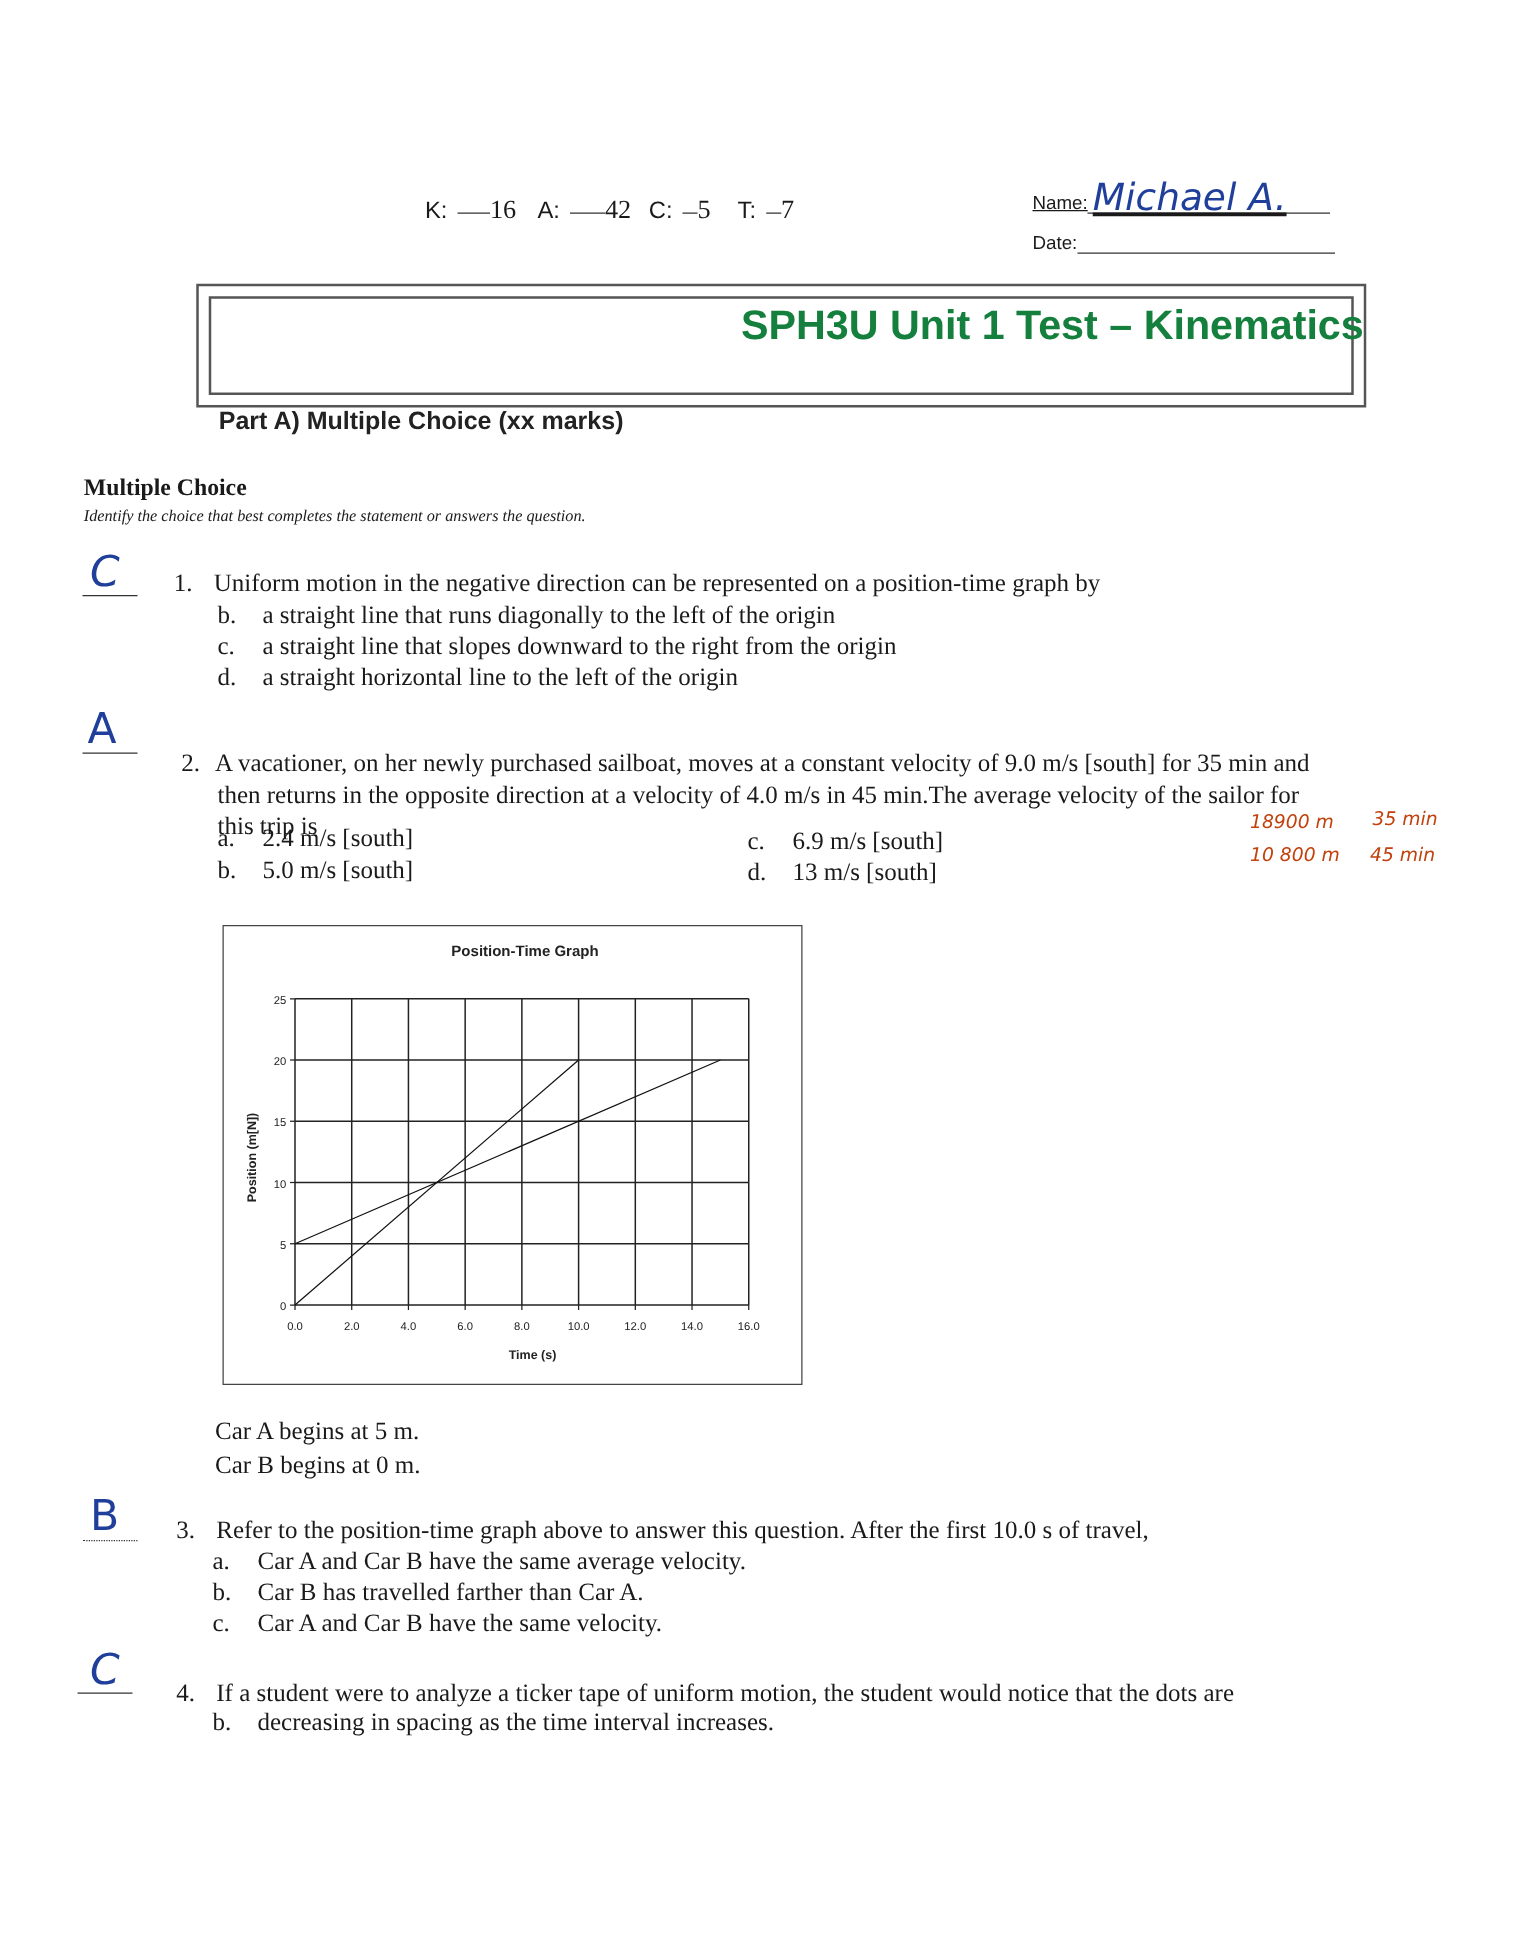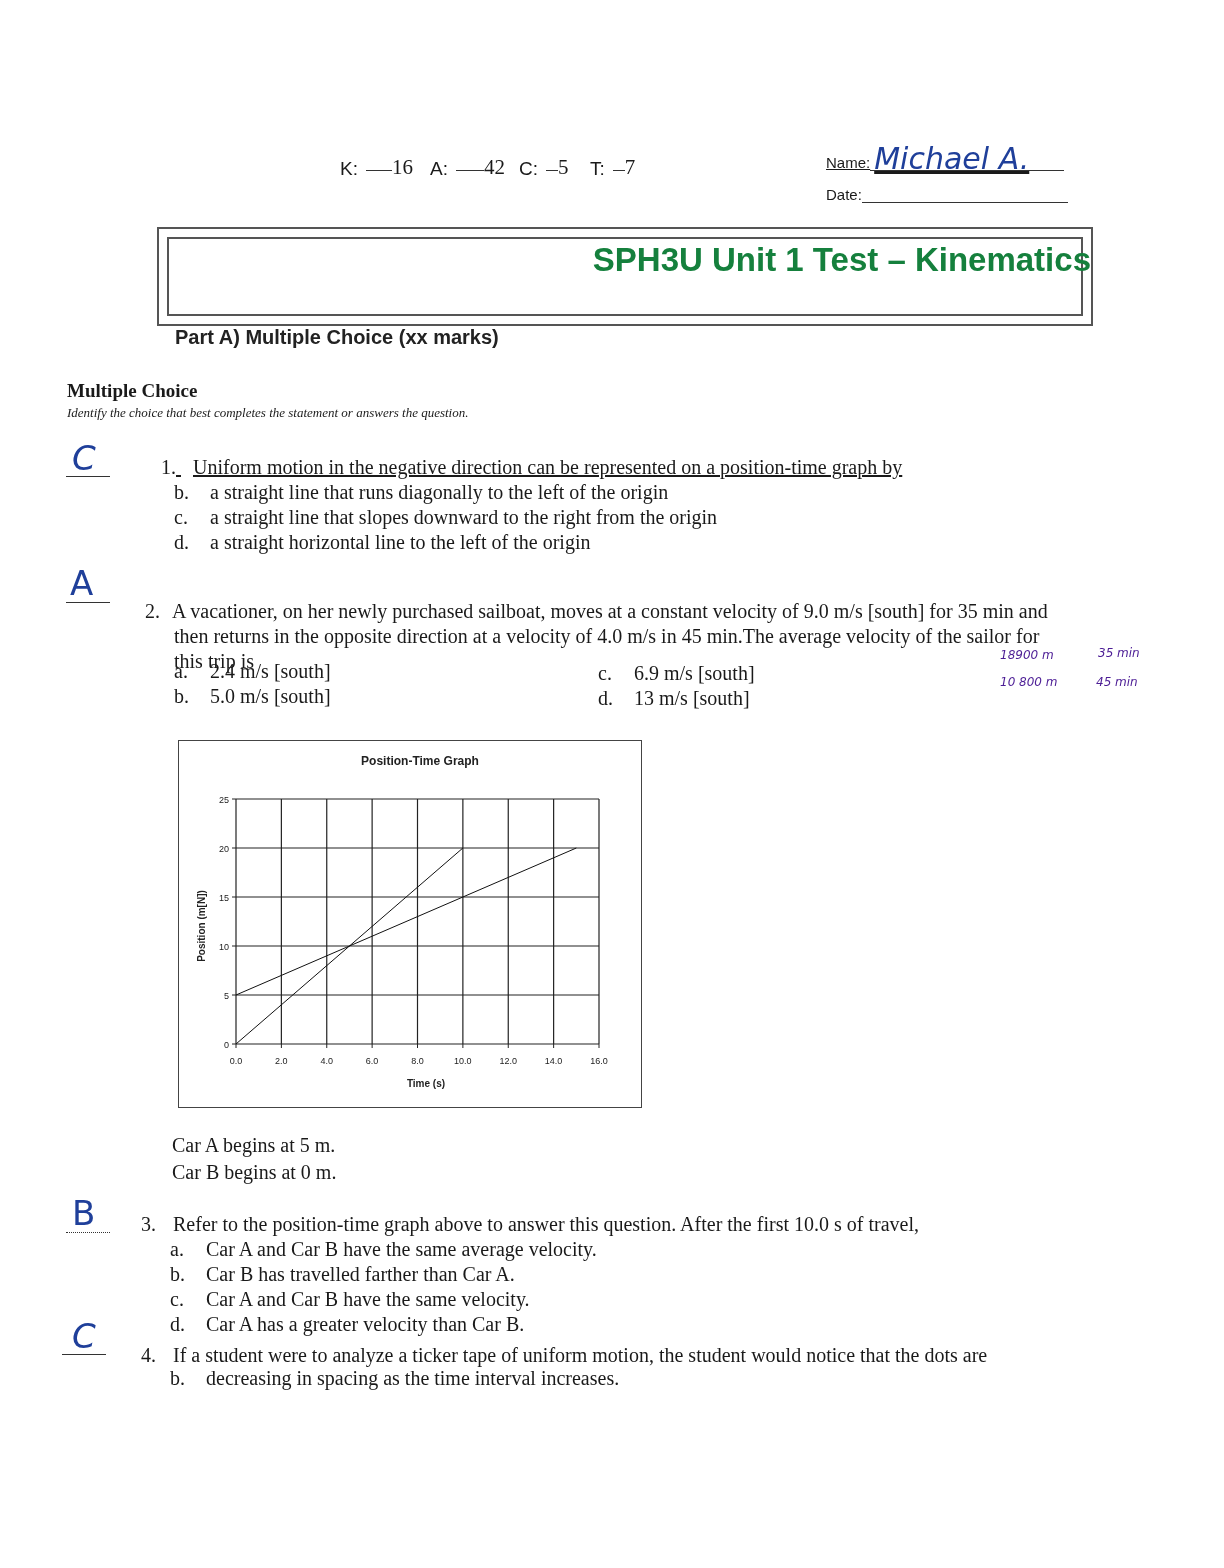--- a/index.html
+++ b/index.html
@@ -19,21 +19,21 @@
   .part { left:175px; top:326px; font-family:"Liberation Sans", sans-serif; font-weight:bold; font-size:20px; color:#222; }
   .mc-head { left:67px; top:380px; font-weight:bold; font-size:19px; }
   .mc-sub { left:67px; top:405px; font-style:italic; font-size:13px; }
   .q { font-size:20px; line-height:25px; }
   .qnum { width:30px; text-align:right; display:inline-block; }
   .opt { font-size:20px; line-height:25px; }
   .optl { display:inline-block; width:36px; }
   .ans { font-size:34px; }
   .ans-line { border-bottom:1.5px solid #333; width:44px; height:0; }
   .chart-frame { left:178px; top:740px; width:462px; height:366px; border:1.5px solid #444; }
-  .note { font-size:12px; color:#4c1d95; font-family:"DejaVu Sans", sans-serif; font-style:italic; }
+  .note { font-size:15px; color:#c2410c; font-family:"DejaVu Sans", sans-serif; font-style:italic; }
 </style>
 </head>
 <body>
 
 <div class="abs score" style="left:340px;">
   <span class="lbl">K:</span>
   <span class="frac">
       <span class="line" style="width:26px"></span>
       <span class="den">16</span>
     </span>
@@ -75,21 +75,21 @@
 </div>
 
 <div class="abs part">Part A) Multiple Choice (xx marks)</div>
 <div class="abs mc-head">Multiple Choice</div>
 <div class="abs mc-sub">Identify the choice that best completes the statement or answers the question.</div>
 
 <div class="abs" style="left:66px; top:440px;">
   <div class="hand ans" style="line-height:36px; padding-left:6px;">C</div>
   <div class="ans-line"></div>
 </div>
-<div class="abs q" style="left:146px; top:455px;text-decoration:underline;">
+<div class="abs q" style="left:124px; top:455px;">
   <span class="qnum">1.</span>
   <span style="margin-left:12px">Uniform motion in the negative direction can be represented on a position-time graph by</span>
 </div>
 <div class="abs opt" style="left:174px; top:480px;">
   <div><span class="optl">b.</span><span>a straight line that runs diagonally to the left of the origin</span></div>
   <div><span class="optl">c.</span><span>a straight line that slopes downward to the right from the origin</span></div>
   <div><span class="optl">d.</span><span>a straight horizontal line to the left of the origin</span></div>
 </div>
 
 <div class="abs" style="left:66px; top:564px;">
@@ -183,21 +183,20 @@
   <div class="ans-line" style="border-bottom-style:dotted"></div>
 </div>
 <div class="abs q" style="left:126px; top:1212px;">
   <span class="qnum">3.</span>
   <span style="margin-left:12px">Refer to the position-time graph above to answer this question. After the first 10.0 s of travel,</span>
 </div>
 <div class="abs opt" style="left:170px; top:1237px;">
   <div><span class="optl">a.</span><span>Car A and Car B have the same average velocity.</span></div>
   <div><span class="optl">b.</span><span>Car B has travelled farther than Car A.</span></div>
   <div><span class="optl">c.</span><span>Car A and Car B have the same velocity.</span></div>
-  <div><span class="optl">d.</span><span>Car A has a greater velocity than Car B.</span></div>
 </div>
 
 <div class="abs" style="left:62px; top:1318px;">
   <div class="hand ans" style="line-height:36px; padding-left:10px;">C</div>
   <div class="ans-line"></div>
 </div>
 <div class="abs q" style="left:126px; top:1343px;">
   <span class="qnum">4.</span>
   <span style="margin-left:12px">If a student were to analyze a ticker tape of uniform motion, the student would notice that the dots are</span>
 </div>

